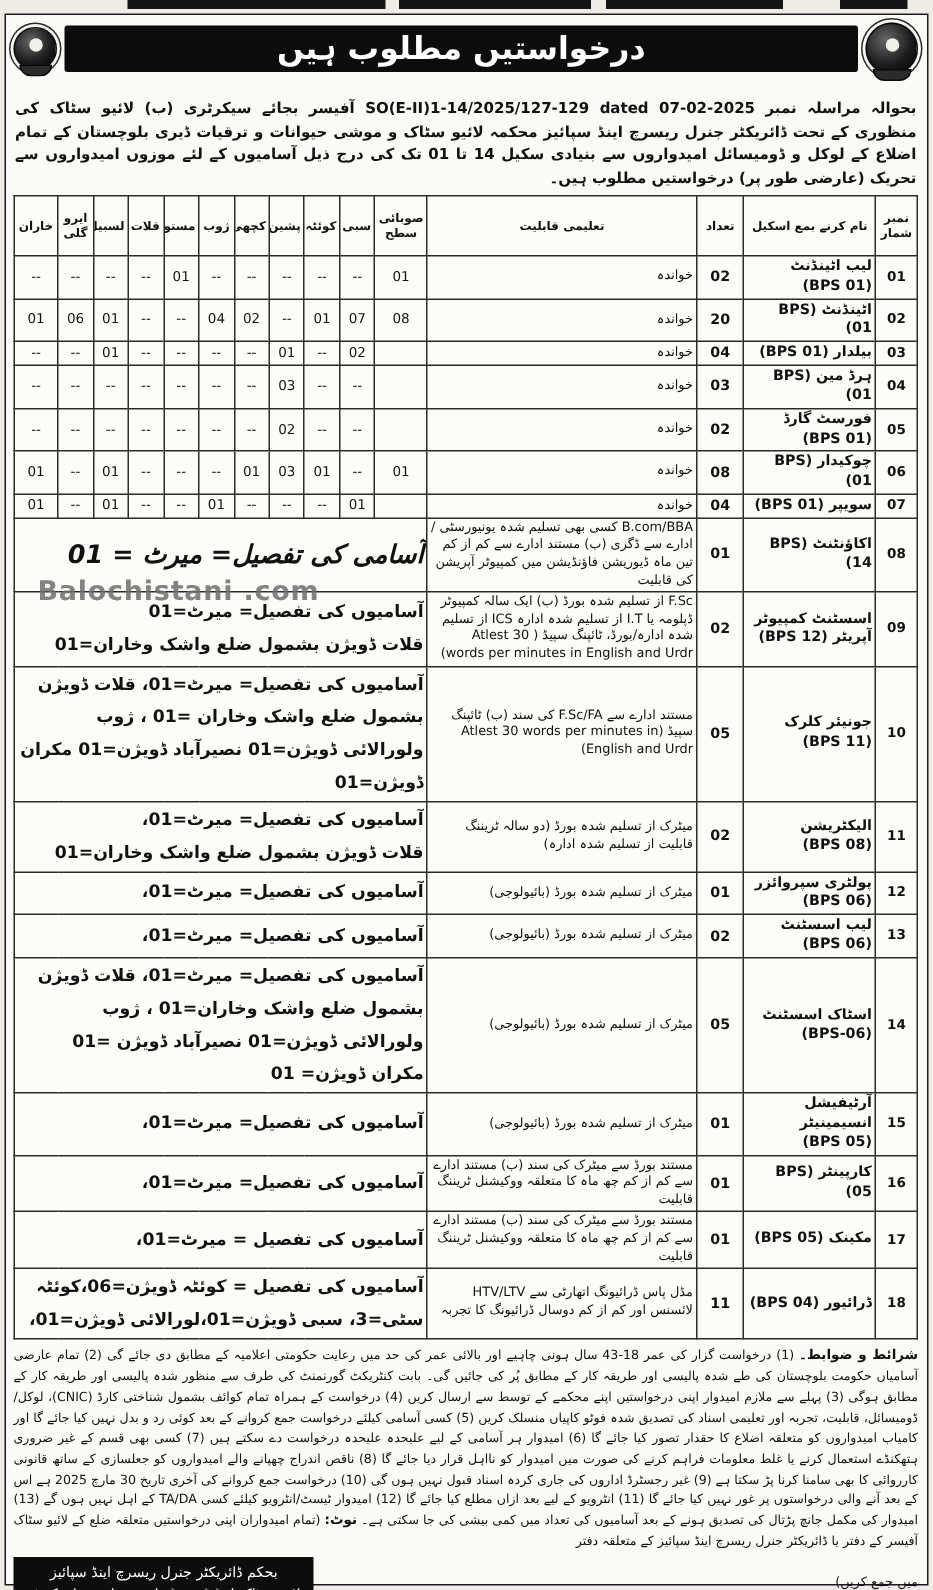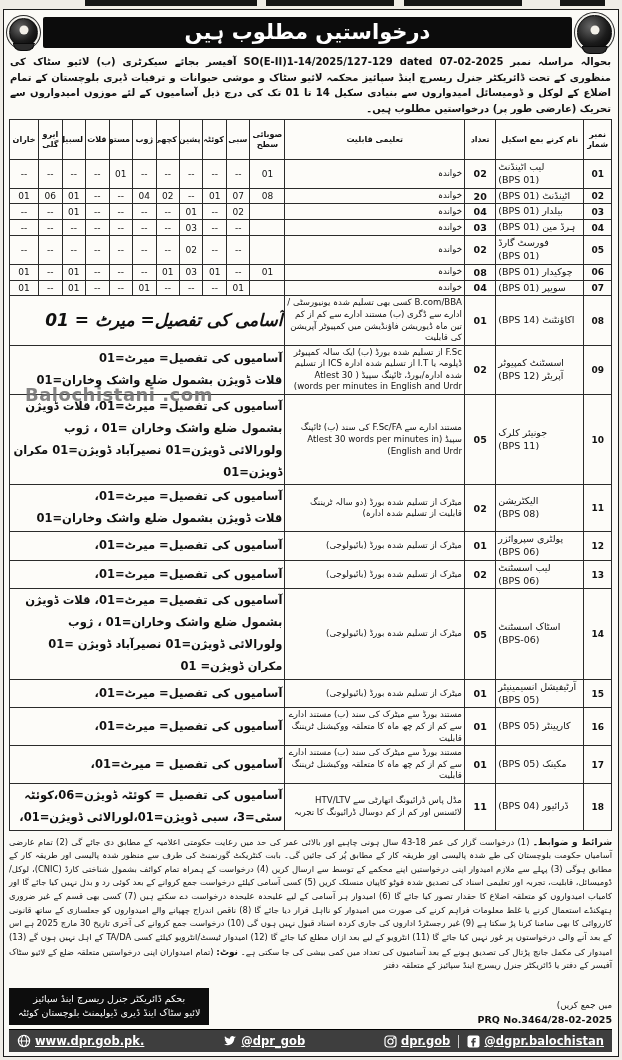--- a/index.html
+++ b/index.html
@@ -17,29 +17,29 @@
   .emblem.small .ring{width:27px;height:27px;}
   .emblem.big .ring{width:33px;height:33px;}
   .emblem .dot{position:absolute;left:50%;top:42%;transform:translate(-50%,-50%);
                width:9px;height:9px;border-radius:50%;background:#f2efe8;}
   .emblem .base{position:absolute;left:50%;bottom:-4px;transform:translateX(-50%);
                 width:70%;height:6px;border-radius:0 0 8px 8px;background:#2b2b2b;border:1px solid #0a0a0a;}
   .title-bar{flex:1;background:#0c0c0c;color:#fff;text-align:center;border-radius:2px;
              font-size:21px;font-weight:bold;line-height:31px;height:31px;direction:rtl;}
   
   .intro{direction:rtl;text-align:justify;font-size:10px;line-height:1.55;font-weight:600;
-         margin:1px 1px 3px 1px;}
+         margin:12px 1px 3px 1px;}
   
   table.jobs{width:100%;border-collapse:collapse;table-layout:fixed;direction:rtl;background:#fdfcf9;}
   table.jobs th,table.jobs td{border:1px solid #2b2b2b;vertical-align:middle;
          padding:1px 2px;box-sizing:border-box;overflow:hidden;}
   table.jobs th{font-size:8px;font-weight:bold;line-height:1.15;text-align:center;height:40px;}
   .cell-no{font-size:9px;text-align:center;width:100%;}
   td.cell-no{font-weight:bold;}
-  td.cell-post{font-size:9.5px;text-align:left;line-height:1.35;}
+  td.cell-post{font-size:9.5px;text-align:right;line-height:1.35;font-weight:bold;}
   td.cell-count{font-size:9.5px;text-align:center;font-weight:bold;}
   td.cell-qual{font-size:8.6px;text-align:right;line-height:1.35;padding:2px 3px;margin-left:16px;}
   td.cell-district{font-size:9px;text-align:center;}
   td.cell-detail{font-size:11.5px;font-weight:bold;text-align:right;line-height:1.9;padding:3px 8px;}
   td.cell-detail.big{font-size:17px;text-align:right;letter-spacing:1px;font-style:italic;}
   
   .terms{direction:rtl;text-align:justify;font-size:8.4px;line-height:1.62;margin-top:4px;}
   .terms b{font-size:9px;}
   
   .bottom{display:flex;align-items:flex-end;justify-content:space-between;margin-top:3px;flex:1;}

